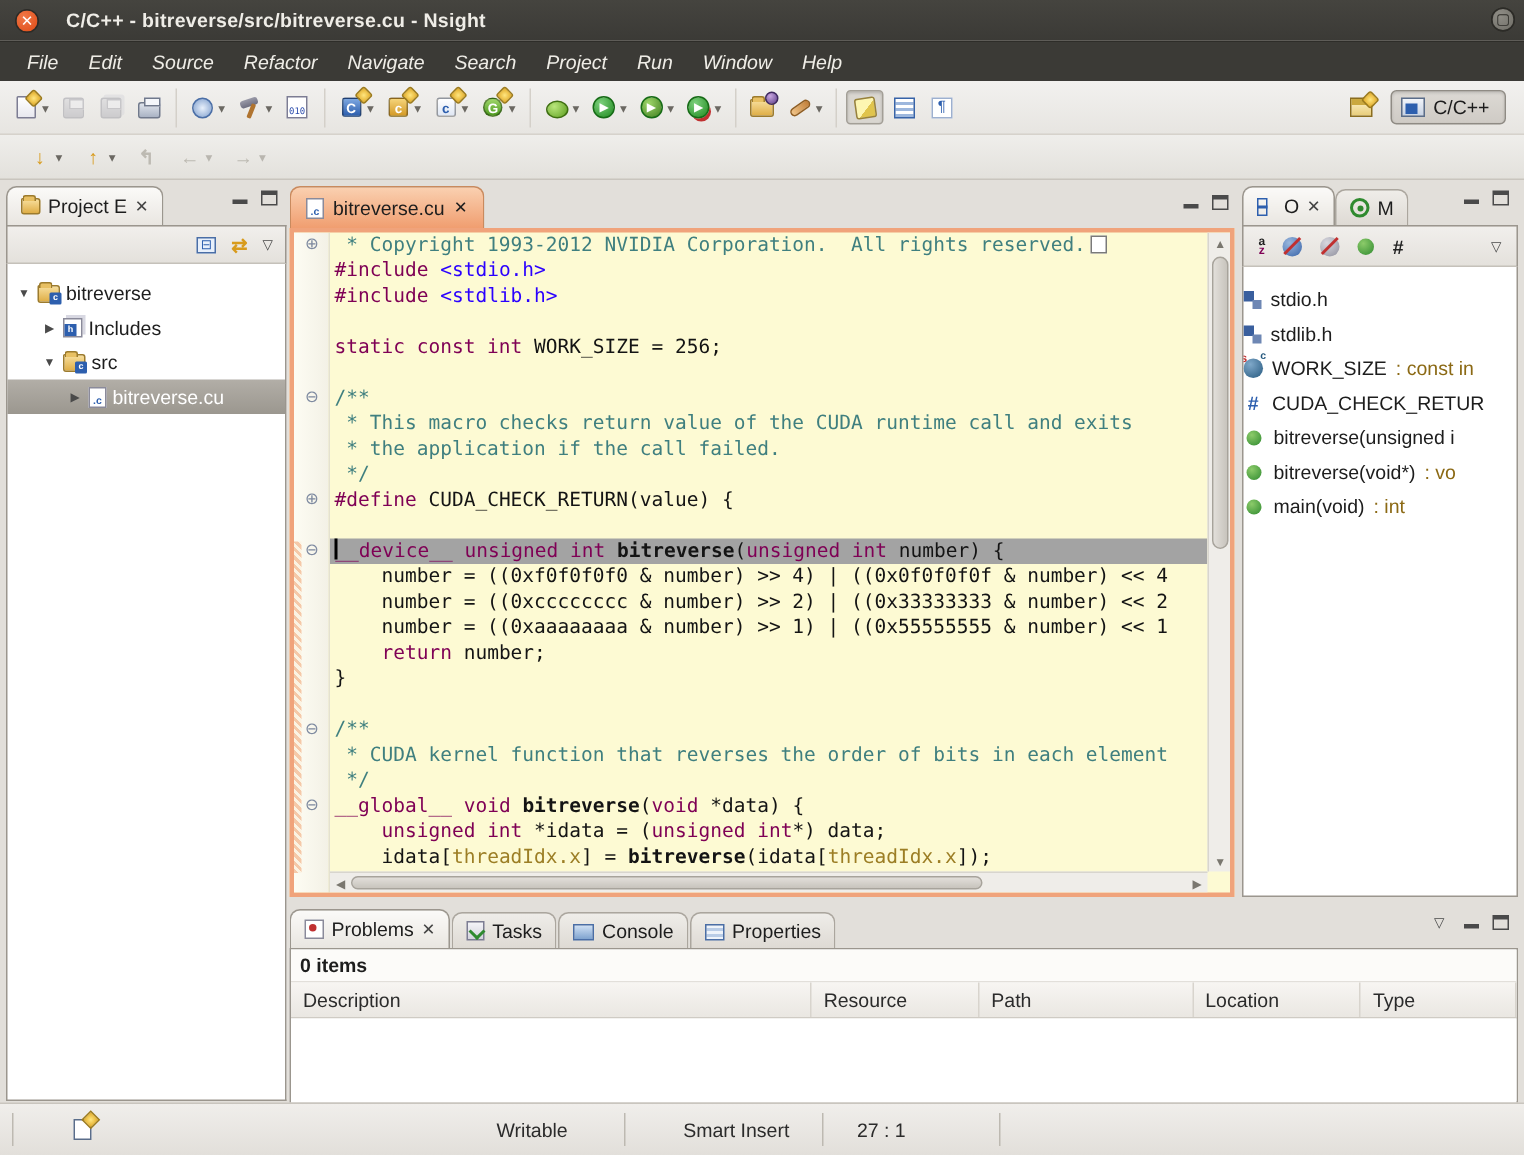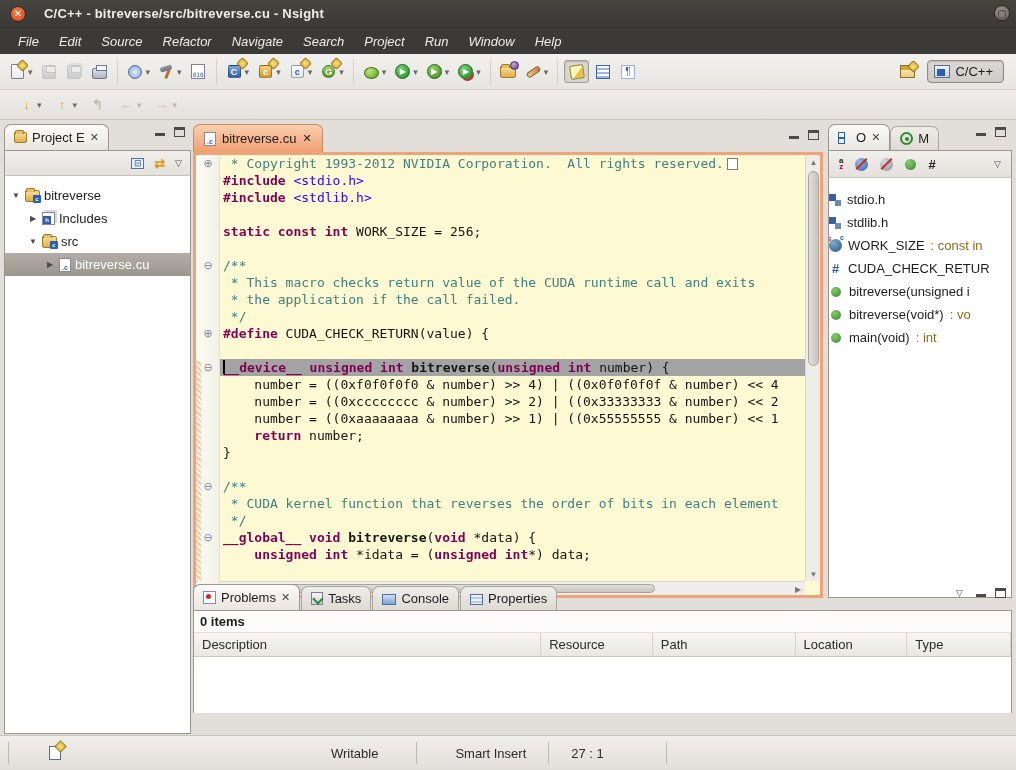--- a/index.html
+++ b/index.html
@@ -88,21 +88,21 @@
   .etabbar { height:30px; position:relative; display:flex; align-items:flex-end; }
   .etab { display:flex; align-items:center; gap:6px; height:28px; padding:0 10px; border:1px solid #C98A5E; border-bottom:none; border-radius:7px 7px 0 0; background:linear-gradient(#FAD0B0,#F09E70); font-size:13px; }
   .eframe { position:absolute; left:0; top:30px; width:630px; height:446px; border:3px solid #F0A37B; background:#FDFAD3; overflow:hidden; }
   .foldruler { position:absolute; left:0; top:0; width:24px; height:100%; background:linear-gradient(90deg,#FDFCF3,#F3F1E6); border-right:1px solid #E4E1D0; }
   .hatch { position:absolute; left:0; width:5px; background:repeating-linear-gradient(45deg,#F5C9A9 0 2px,#FBF3E3 2px 4px); }
   .codearea { position:absolute; left:24px; top:0; right:15px; bottom:14px; overflow:hidden; font-family:"DejaVu Sans Mono",monospace; font-size:13px; }
   .code-line { height:17px; line-height:17px; white-space:pre; position:relative; padding-left:3px; }
   .code-line.cur { background:#a3a3a3; }
   .fold-col { position:absolute; left:0; top:0; width:24px; }
   .fold-glyph { height:17px; line-height:16px; text-align:center; font-size:11px; color:#7E8AA0; }
-  .sc { color:#3F7F7F; } .sk { color:#7F0055; font-weight:bold; } .ss { color:#2A00FF;margin-top:28px; }
+  .sc { color:#3F7F7F; } .sk { color:#7F0055; font-weight:normal; } .ss { color:#2A00FF;margin-top:28px; }
   .sp { color:#141414; } .sf { color:#141414; font-weight:bold; } .st { color:#9C7E25; }
   .sbox { display:inline-block; width:11px; height:12px; border:1px solid #7a7a7a; vertical-align:-2px; margin-left:3px; background:#fff; }
   .caret { display:inline-block; width:1.5px; height:14px; background:#000; vertical-align:-2px; margin-right:-1px; }
   .vscroll { position:absolute; right:0; top:0; width:15px; bottom:14px; background:#EFEDE9; border-left:1px solid #D8D5CE; }
   .vthumb { position:absolute; left:2px; top:16px; width:11px; height:195px; background:linear-gradient(90deg,#E2DFDA,#C8C4BD); border:1px solid #A7A39B; border-radius:6px; }
   .sarrow { position:absolute; left:0; width:15px; height:14px; font-size:8px; color:#7a776f; display:flex; align-items:center; justify-content:center; }
   .hscroll { position:absolute; left:24px; right:15px; bottom:0; height:14px; background:#EFEDE9; border-top:1px solid #D8D5CE; }
   .hthumb { position:absolute; left:14px; top:2px; width:72%; height:9px; background:linear-gradient(#E2DFDA,#C8C4BD); border:1px solid #A7A39B; border-radius:5px; }
   .harrow { position:absolute; top:0; width:14px; height:14px; font-size:8px; color:#7a776f; display:flex; align-items:center; justify-content:center; }
 
@@ -128,21 +128,21 @@
   .f-gray { background:radial-gradient(circle at 35% 30%, #d8d8e0, #8f8f9c); }
   .i-greendot { width:11px; height:11px; border-radius:50%; background:radial-gradient(circle at 35% 30%, #8CCB6A, #2F8A2F); }
   .i-hash { font-weight:bold; color:#222; font-size:13px; }
   .otab-ic { width:13px; height:13px; position:relative; }
   .otab-ic:before { content:""; position:absolute; left:0; top:1px; width:5px; height:5px; border:1.5px solid #2d5fae; }
   .otab-ic:after { content:""; position:absolute; left:0; bottom:0; width:5px; height:5px; border:1.5px solid #2d5fae; }
   .mtab-ic { width:13px; height:13px; border-radius:50%; border:2px solid #2F8A2F; position:relative; }
   .mtab-ic:after { content:""; position:absolute; left:2.5px; top:2.5px; width:4px; height:4px; border-radius:50%; background:#2F8A2F; }
 
   
-  .bottom-panel { position:absolute; left:193px; top:582px; width:819px; height:131px; }
+  .bottom-panel { position:absolute; left:193px; top:604px; width:819px; height:131px; }
   .bp-tabbar { height:28px; display:flex; align-items:flex-end; gap:1px; position:relative; }
   .bp-body { position:absolute; left:0; top:28px; width:819px; height:103px; border:1px solid #9B968E; background:#fff; }
   .items-count { height:22px; display:flex; align-items:center; padding-left:6px; font-weight:bold; background:#FCFBF9; border-bottom:1px solid #E2DFDA; }
   .thead { display:flex; height:24px; background:linear-gradient(#F7F5F2,#EAE7E2); border-bottom:1px solid #CFCBC4; }
   .th { display:flex; align-items:center; padding-left:8px; border-right:1px solid #D8D4CD; color:#2b2b2b; }
   .i-problems { width:13px; height:13px; background:#fff; border:1px solid #8a8a9a; position:relative; }
   .i-problems:after { content:""; position:absolute; left:2px; top:2px; width:5px; height:5px; border-radius:50%; background:#C03030; }
   .i-tasks { width:12px; height:13px; background:linear-gradient(#f4f4f8,#d3d3dc); border:1px solid #7d7d93; position:relative; }
   .i-tasks:after { content:""; position:absolute; left:2px; top:2px; width:6px; height:6px; border-left:2px solid #2F8A2F; border-bottom:2px solid #2F8A2F; transform:rotate(-45deg); }
   .i-console { width:14px; height:11px; background:linear-gradient(#cfe0f4,#7fa3cf); border:1px solid #4a6ea6; margin-top:2px; }
@@ -450,20 +450,21 @@
         <div class="code-line"><span class="sp">    number = ((0xcccccccc &amp; number) &gt;&gt; 2) | ((0x33333333 &amp; number) &lt;&lt; 2</span></div>
         <div class="code-line"><span class="sp">    number = ((0xaaaaaaaa &amp; number) &gt;&gt; 1) | ((0x55555555 &amp; number) &lt;&lt; 1</span></div>
         <div class="code-line"><span class="sp">    </span><span class="sk">return</span><span class="sp"> number;</span></div>
         <div class="code-line"><span class="sp">}</span></div>
         <div class="code-line"></div>
         <div class="code-line"><span class="sc">/**</span></div>
         <div class="code-line"><span class="sc"> * CUDA kernel function that reverses the order of bits in each element</span></div>
         <div class="code-line"><span class="sc"> */</span></div>
         <div class="code-line"><span class="sk">__global__</span><span class="sp"> </span><span class="sk">void</span><span class="sp"> </span><span class="sf">bitreverse</span><span class="sp">(</span><span class="sk">void</span><span class="sp"> *data) {</span></div>
         <div class="code-line"><span class="sp">    </span><span class="sk">unsigned int</span><span class="sp"> *idata = (</span><span class="sk">unsigned int</span><span class="sp">*) data;</span></div>
+        <div class="code-line"><span class="sp">    idata[</span><span class="st">threadIdx.x</span><span class="sp">] = </span><span class="sf">bitreverse</span><span class="sp">(idata[</span><span class="st">threadIdx.x</span><span class="sp">]);</span></div>
       </div>
     <div class="vscroll">
       <span class="sarrow" style="top:0">▲</span>
       <div class="vthumb"></div>
       <span class="sarrow" style="bottom:0">▼</span>
     </div>
     <div class="hscroll">
       <span class="harrow" style="left:0">◀</span>
       <div class="hthumb"></div>
       <span class="harrow" style="right:0">▶</span>

